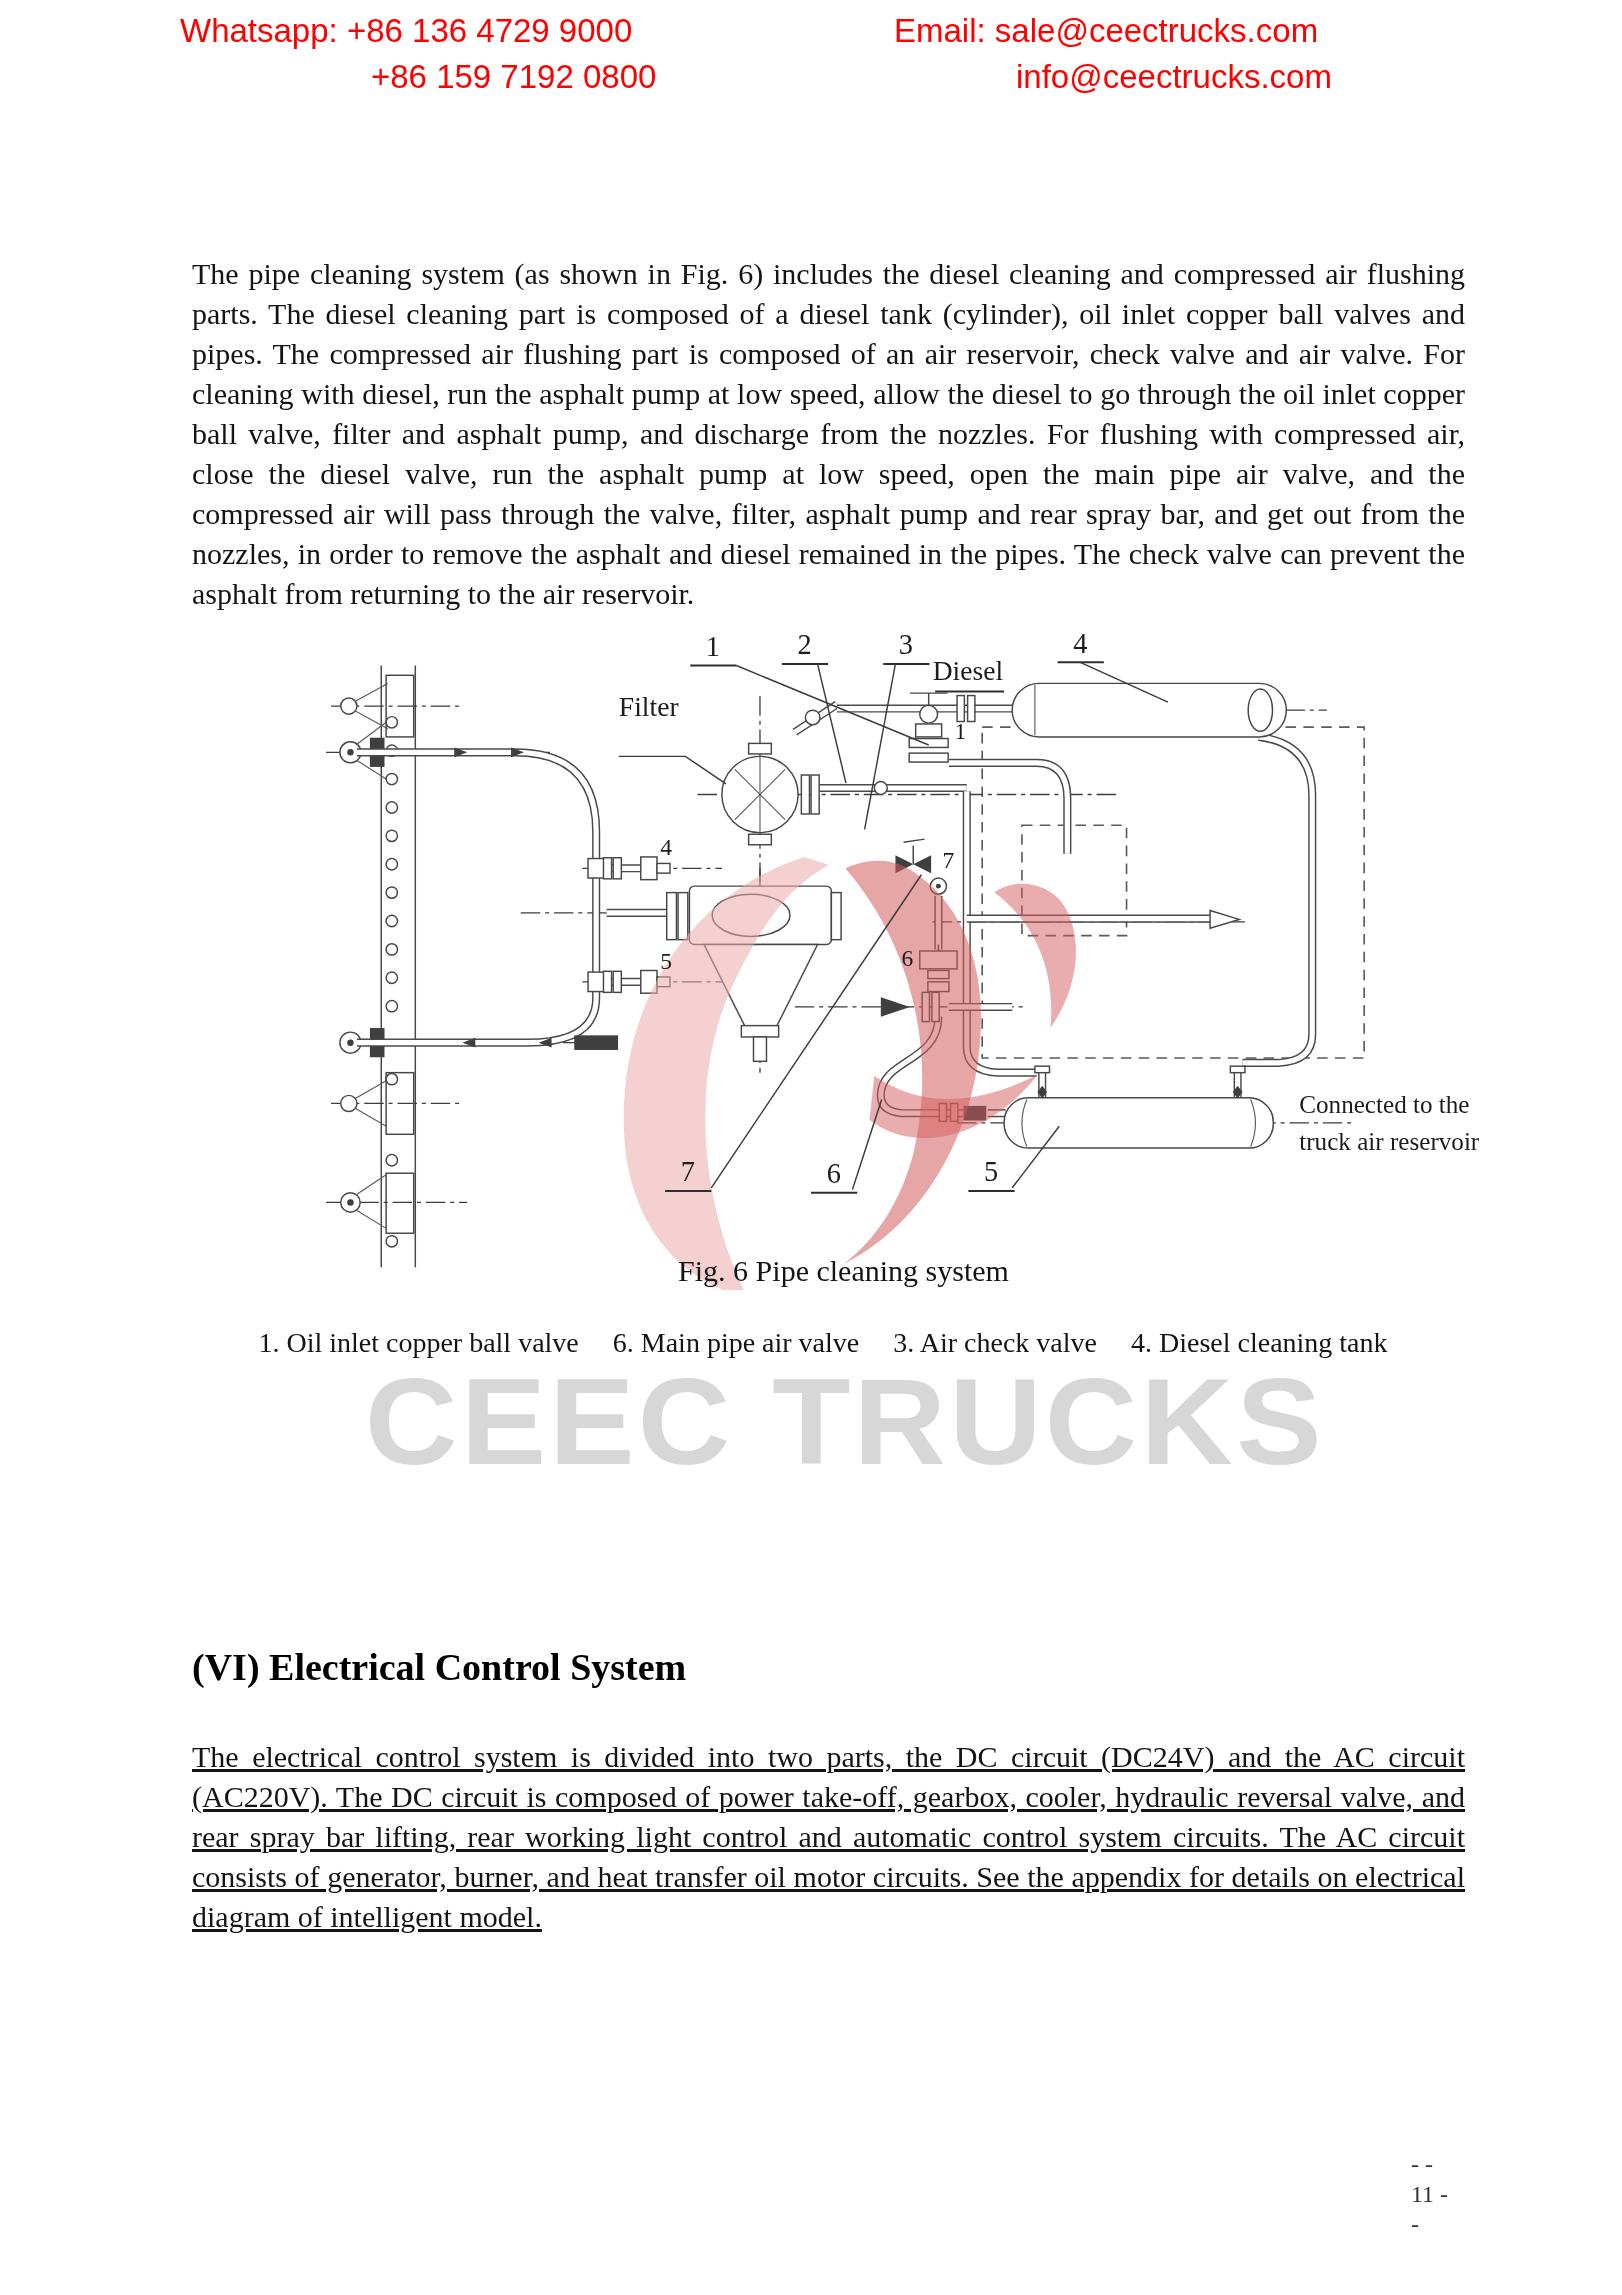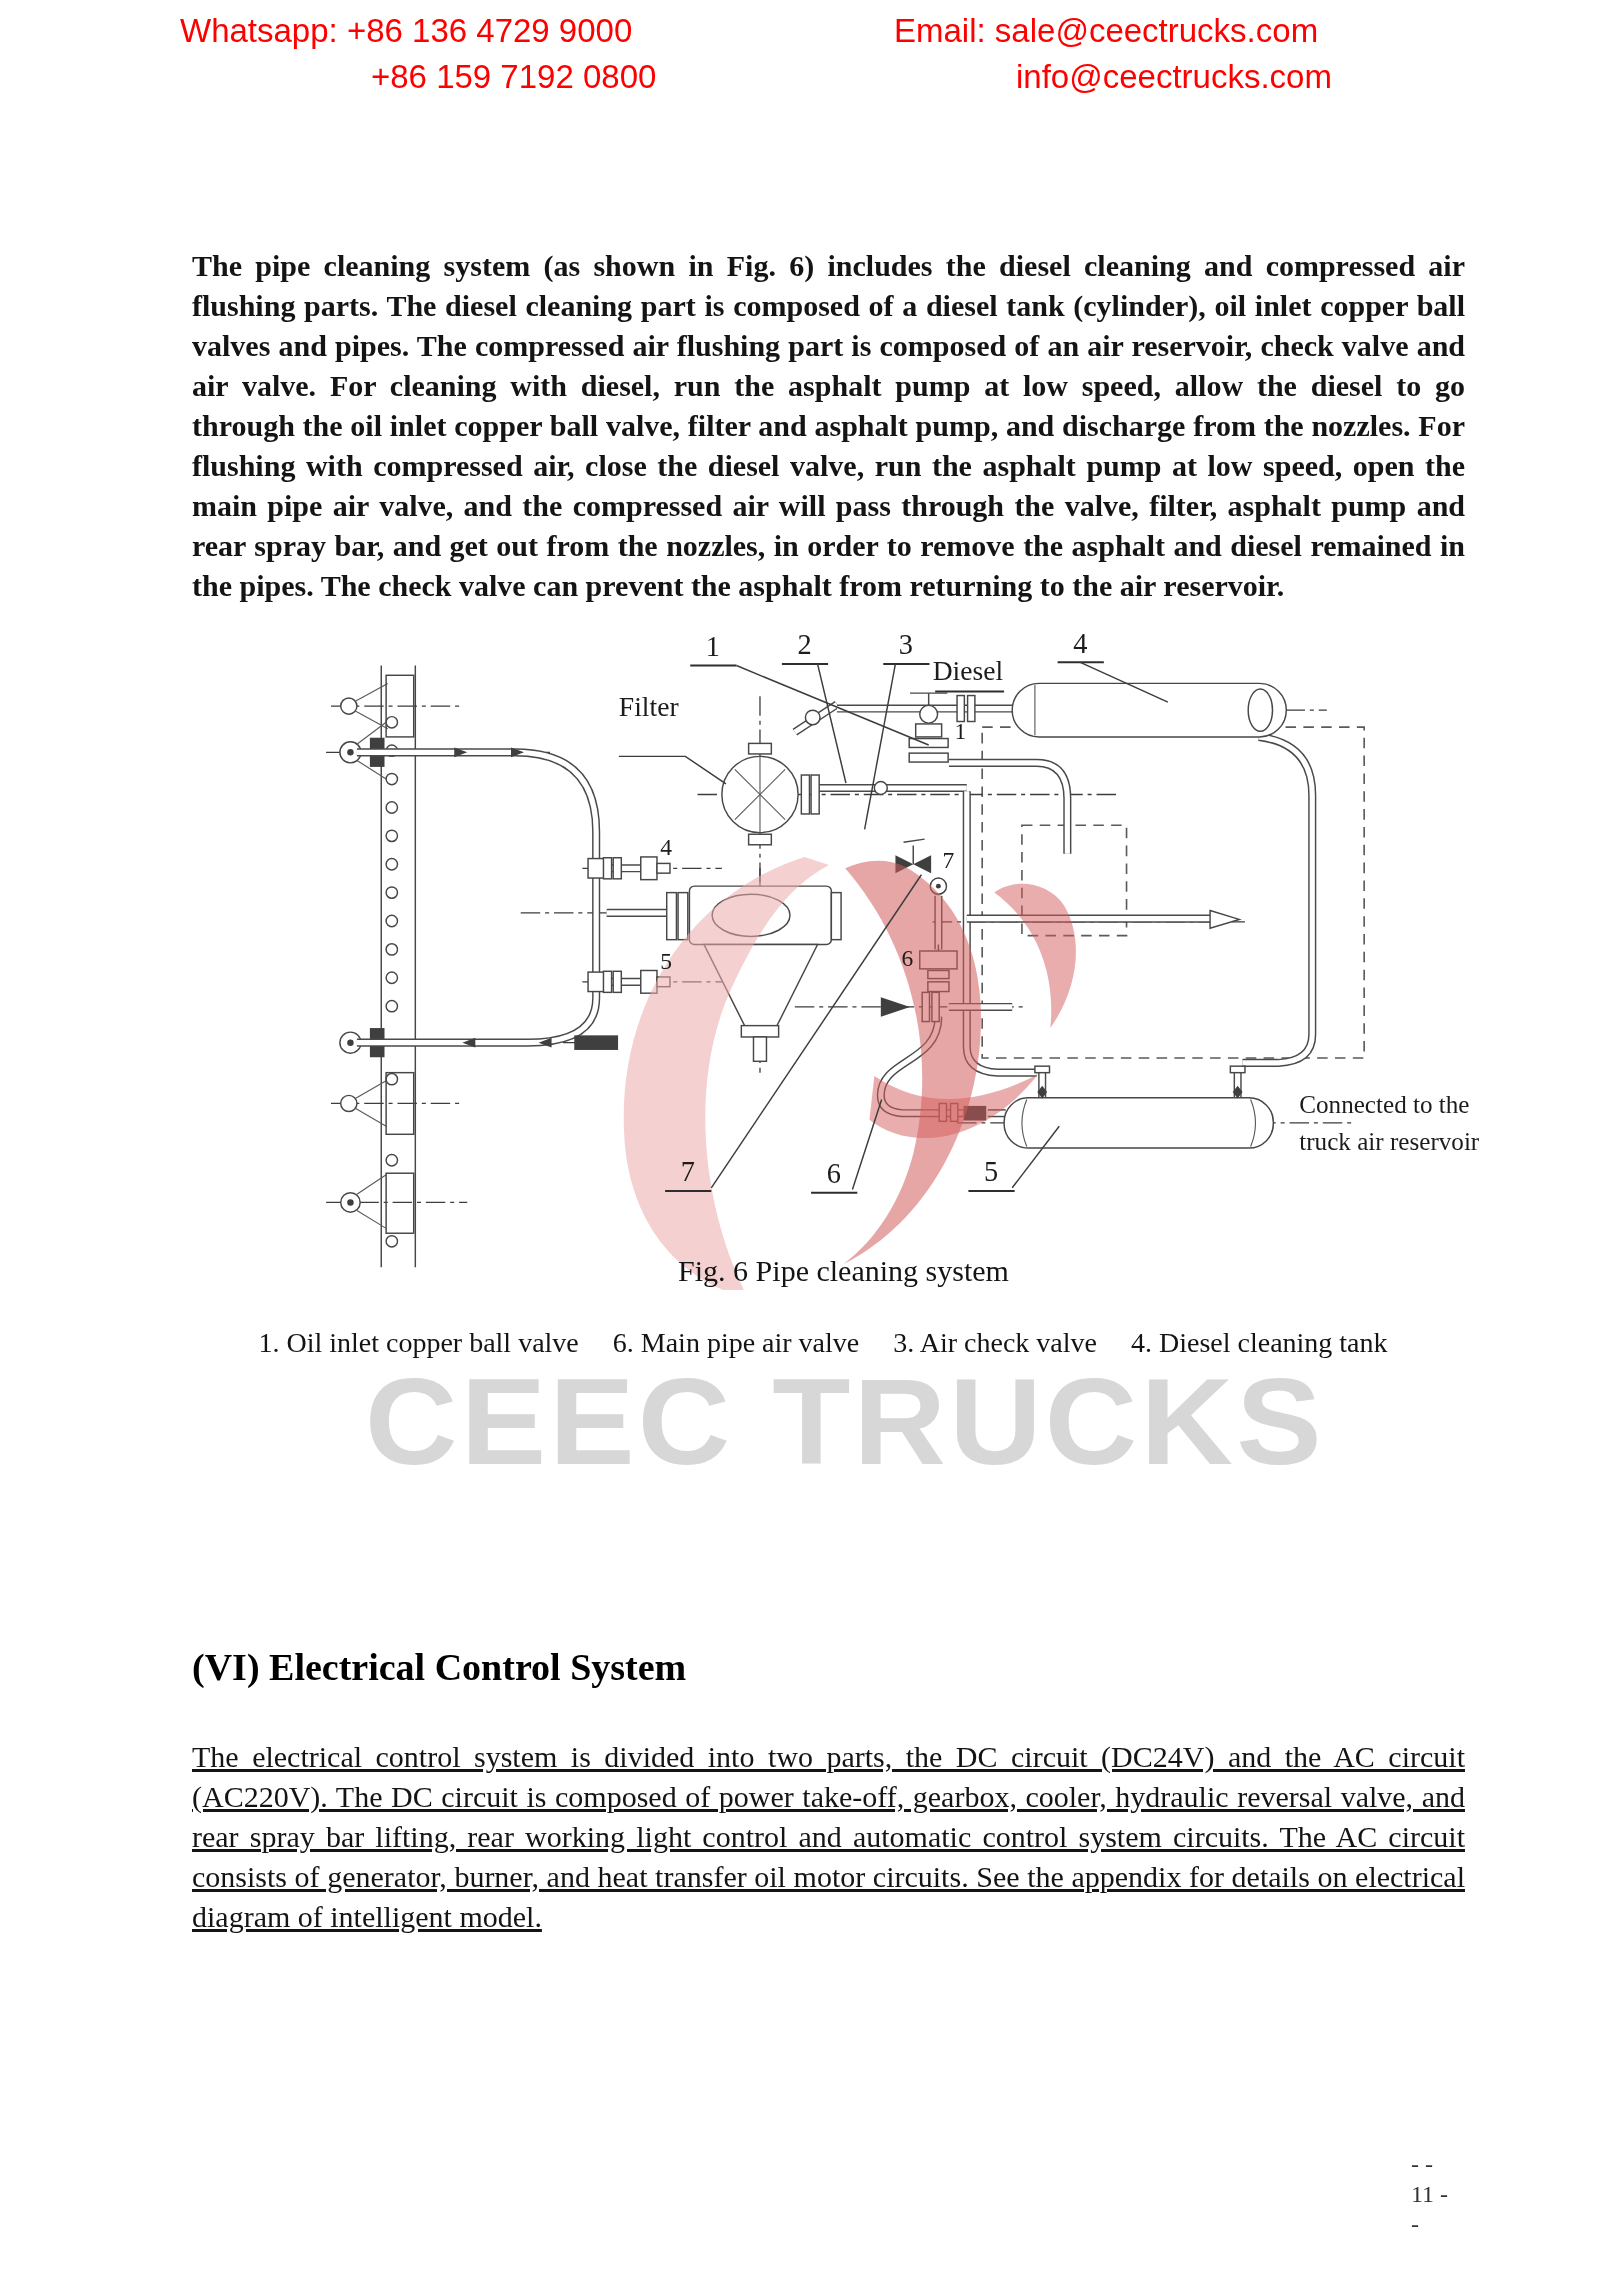--- a/index.html
+++ b/index.html
@@ -11,21 +11,21 @@
   .hdr-left{left:180px;}
   .hdr-right{left:894px;}
   .hdr-ind1{padding-left:191px;}
   .hdr-ind2{padding-left:122px;}
   
   .h1{position:absolute;left:192px;font-size:38px;font-weight:bold;white-space:nowrap;color:#000;}
   .h1.v{top:154px;}
   .h1.vi{top:1645px;}
   .para{position:absolute;left:192px;width:1273px;font-size:30px;line-height:40px;
         text-align:justify;color:#141414;}
-  .para.p1{top:246px;font-weight:bold;}
+  .para.p1{top:254px;}
   .para.p2{top:1737px;text-decoration:underline;}
   
   .fig-svg{position:absolute;left:308px;top:625px;width:1217px;height:665px;z-index:2;}
   .caption{position:absolute;left:308px;top:1254px;width:1071px;text-align:center;
            font-size:30px;color:#141414;z-index:3;}
   .legend-row{position:absolute;left:174px;width:1298px;display:flex;justify-content:center;
               font-size:28px;color:#141414;z-index:3;white-space:nowrap;}
   .legend-row.r1{top:1327px;gap:34px;}
   .legend-row.r2{top:1395px;gap:44px;}
   .wm-text{position:absolute;left:365px;top:1348px;z-index:1;

